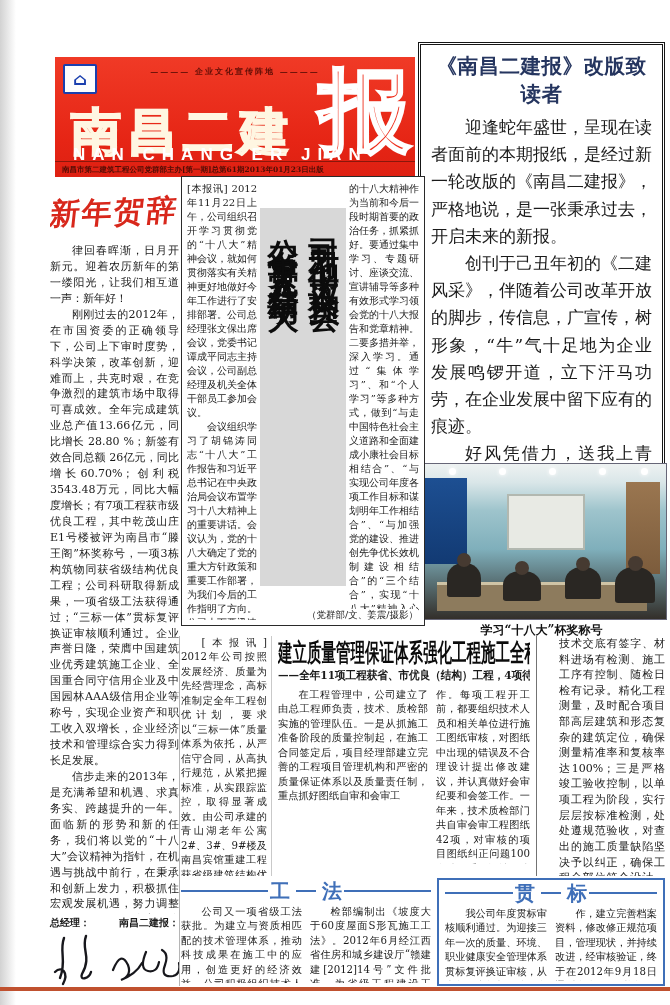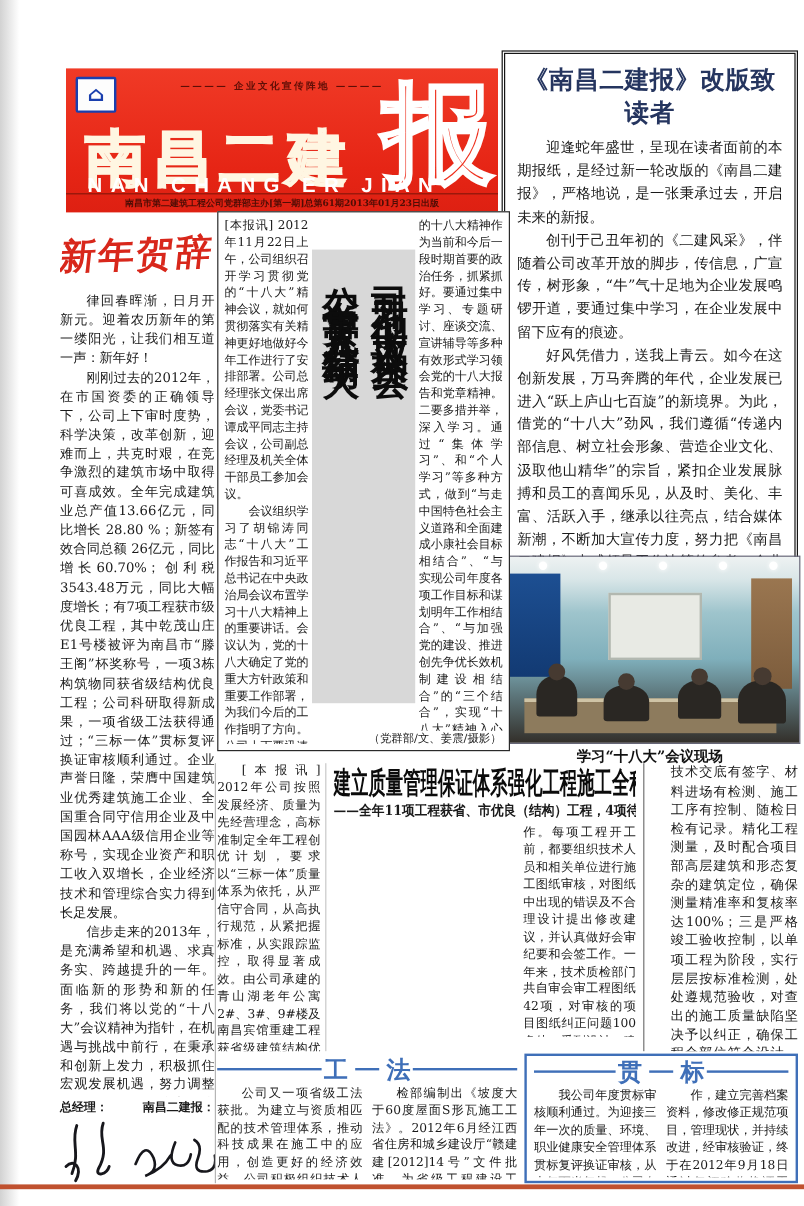--- a/index.html
+++ b/index.html
@@ -17,29 +17,29 @@
   .m-slogan{position:absolute;left:0;right:0;top:9px;text-align:center;font-size:8px;
         color:#5f0e06;letter-spacing:2px;font-weight:bold;}
   .m-title{position:absolute;left:16px;top:30px;font-size:50px;line-height:1;font-weight:900;
         letter-spacing:6px;color:#ee2f1d;-webkit-text-stroke:2px #fff6e2;
         text-shadow:0 0 1px #fff6e2,1px 1px 0 #ffe9c8;margin-top:20px;}
   .m-bao{position:absolute;right:4px;top:8px;font-size:92px;line-height:1;font-weight:900;
         color:#ee2f1d;-webkit-text-stroke:2.5px #ffffff;text-shadow:0 0 1px #fff;}
   .m-pinyin{position:absolute;left:18px;top:88px;color:#ffffff;font-size:17px;font-weight:bold;
         letter-spacing:7px;font-family:"Liberation Sans","DejaVu Sans",sans-serif;}
   .m-info{position:absolute;left:0;right:0;bottom:0;height:15px;border-top:1px solid #8a170b;
-        display:flex;justify-content:center;align-items:center;padding:0 7px;
+        display:flex;justify-content:flex-start;align-items:center;padding:0 7px;
         font-size:7.5px;color:#4f0d05;font-weight:bold;}
 
   
   .readers{position:absolute;left:418px;top:42px;width:247px;height:472px;box-sizing:border-box;
         border:3px double #151515;padding:7px 10px;overflow:hidden;background:#fff;}
   .readers h1{margin:0 0 6px 0;text-align:center;font-size:20.5px;letter-spacing:0.5px;
         color:#25355f;font-family:"DejaVu Sans","Liberation Sans",sans-serif;font-weight:900;}
-  .readers p{margin:0;font-size:12px;line-height:1.6;text-align:justify;text-indent:2em;}
+  .readers p{margin:0;font-size:17px;line-height:1.6;text-align:justify;text-indent:2em;}
 
   
   .photo{position:absolute;left:418px;top:463px;width:247px;height:155px;overflow:hidden;
         border:1px solid #667;background:linear-gradient(180deg,#eef2f2 0%,#d9e6e8 12%,#9ec4cc 30%,#7fafbb 55%,#5d777c 74%,#332f2a 100%);}
   .ph-light{position:absolute;top:4px;width:7px;height:7px;border-radius:50%;background:#ffffff;box-shadow:0 0 4px #fff;}
   .ph-panel{position:absolute;left:0;top:14px;width:48px;height:86px;background:linear-gradient(180deg,#1d4f92,#123a73);}
   .ph-screen{position:absolute;left:88px;top:30px;width:74px;height:52px;background:#e8eae4;border:2px solid #b2b8b0;}
   .ph-door{position:absolute;right:6px;top:18px;width:34px;height:92px;background:linear-gradient(180deg,#9a7650,#7c5c3c);}
   .ph-table{position:absolute;left:18px;bottom:8px;width:210px;height:26px;background:#8d7b5d;border-top:3px solid #cfc4a6;}
   .ph-person{position:absolute;background:#2a2723;border-radius:46% 46% 8% 8%;}
@@ -119,21 +119,21 @@
       <span>南昌市第二建筑工程公司党群部主办</span>
       <span>[第一期]</span>
       <span>总第61期</span>
       <span>2013年01月23日出版</span>
     </div>
   </div>
 
   <div class="readers">
     <h1>《南昌二建报》改版致读者</h1>
     <p>迎逢蛇年盛世，呈现在读者面前的本期报纸，是经过新一轮改版的《南昌二建报》，严格地说，是一张秉承过去，开启未来的新报。</p>
-    <p>创刊于己丑年初的《二建风采》，伴随着公司改革开放的脚步，传信息，广宣传，树形象，“牛”气十足地为企业发展鸣锣开道，要通过集中学习，在企业发展中留下应有的痕迹。</p>
+    <p>创刊于己丑年初的《二建风采》，伴随着公司改革开放的脚步，传信息，广宣传，树形象，“牛”气十足地为企业发展鸣锣开道，立下汗马功劳，在企业发展中留下应有的痕迹。</p>
     <p>好风凭借力，送我上青云。如今在这创新发展，万马奔腾的年代，企业发展已进入“跃上庐山七百旋”的新境界。为此，借党的“十八大”劲风，我们遵循“传递内部信息、树立社会形象、营造企业文化、汲取他山精华”的宗旨，紧扣企业发展脉搏和员工的喜闻乐见，从及时、美化、丰富、活跃入手，继承以往亮点，结合媒体新潮，不断加大宣传力度，努力把《南昌二建报》办成领导工作决策的参考，企业信息阅览的窗口，职工文化娱乐的天地，企业对外宣传的名片。顺祝广大读者和朋友新年快乐，我们同行！</p>
   </div>
 
   <div class="photo">
     <div class="ph-light" style="left:30px"></div>
     <div class="ph-light" style="left:80px"></div>
     <div class="ph-light" style="left:130px"></div>
     <div class="ph-light" style="left:180px"></div>
     <div class="ph-light" style="left:222px"></div>
     <div class="ph-panel"></div>
@@ -142,21 +142,21 @@
     <div class="ph-table"></div>
     <div class="ph-person" style="left:28px;bottom:22px;width:34px;height:34px"></div>
     <div class="ph-head" style="left:38px;bottom:52px;width:14px;height:14px"></div>
     <div class="ph-person" style="left:84px;bottom:18px;width:38px;height:30px"></div>
     <div class="ph-head" style="left:96px;bottom:44px;width:14px;height:14px"></div>
     <div class="ph-person" style="left:146px;bottom:20px;width:36px;height:32px"></div>
     <div class="ph-head" style="left:157px;bottom:48px;width:14px;height:14px"></div>
     <div class="ph-person" style="left:196px;bottom:16px;width:40px;height:36px"></div>
     <div class="ph-head" style="left:209px;bottom:48px;width:15px;height:15px"></div>
   </div>
-  <div class="photo-caption">学习“十八大”会议现场</div>
+  <div class="photo-caption">学习“十八大”杯奖称号</div>
 
   <div class="newyear">
     <div class="ny-title">新年贺辞</div>
     <p>律回春晖渐，日月开新元。迎着农历新年的第一缕阳光，让我们相互道一声：新年好！</p>
     <p>刚刚过去的2012年，在市国资委的正确领导下，公司上下审时度势，科学决策，改革创新，迎难而上，共克时艰，在竞争激烈的建筑市场中取得可喜成效。全年完成建筑业总产值13.66亿元，同比增长 28.80 %；新签有效合同总额 26亿元，同比增长60.70%；创利税3543.48万元，同比大幅度增长；有7项工程获市级优良工程，其中乾茂山庄E1号楼被评为南昌市“滕王阁”杯奖称号，一项3栋构筑物同获省级结构优良工程；公司科研取得新成果，一项省级工法获得通过；“三标一体”贯标复评换证审核顺利通过。企业声誉日隆，荣膺中国建筑业优秀建筑施工企业、全国重合同守信用企业及中国园林AAA级信用企业等称号，实现企业资产和职工收入双增长，企业经济技术和管理综合实力得到长足发展。</p>
     <p>信步走来的2013年，是充满希望和机遇、求真务实、跨越提升的一年。面临新的形势和新的任务，我们将以党的“十八大”会议精神为指针，在机遇与挑战中前行，在秉承和创新上发力，积极抓住宏观发展机遇，努力调整经营结构，多向培育经济增长点；强化企业管理机制，适时导入先进经济体制；加强人才建设高地，营造积极向上企业文化，为全面完成企业发展目标任务奠定坚定的基础。</p>
 
   </div>
   <div class="ny-signoff">
     <span>总经理：</span>
@@ -192,20 +192,21 @@
 
   <div class="quality">
     <div class="q-col1">
       <p class="first">[本报讯]  2012年公司按照发展经济、质量为先经营理念，高标准制定全年工程创优计划，要求以“三标一体”质量体系为依托，从严信守合同，从高执行规范，从紧把握标准，从实跟踪监控，取得显著成效。由公司承建的青山湖老年公寓2#、3#、9#楼及南昌宾馆重建工程获省级建筑结构优良工程。乾茂山庄等3项工程被评为市级优质结构工程，且有南昌市委、党校综合楼、食堂、学生宿舍A栋及南昌宾</p>
     </div>
     <div class="q-mid">
       <div class="q-headline">建立质量管理保证体系强化工程施工全程监控</div>
       <div class="q-subtitle">——全年11项工程获省、市优良（结构）工程，4项待评</div>
       <div class="q-midcols">
         <div class="q-col2">
+          <p>在工程管理中，公司建立了由总工程师负责，技术、质检部实施的管理队伍。一是从抓施工准备阶段的质量控制起，在施工合同签定后，项目经理部建立完善的工程项目管理机构和严密的质量保证体系以及质量责任制，重点抓好图纸自审和会审工</p>
         </div>
         <div class="q-col3">作。每项工程开工前，都要组织技术人员和相关单位进行施工图纸审核，对图纸中出现的错误及不合理设计提出修改建议，并认真做好会审纪要和会签工作。一年来，技术质检部门共自审会审工程图纸42项，对审核的项目图纸纠正问题100多处，受到设计、建设单位和监理单位好评；二是抓好施工阶段的质量控制，做到</div>
       </div>
     </div>
     <div class="q-col4">技术交底有签字、材料进场有检测、施工工序有控制、随检日检有记录。精化工程测量，及时配合项目部高层建筑和形态复杂的建筑定位，确保测量精准率和复核率达100%；三是严格竣工验收控制，以单项工程为阶段，实行层层按标准检测，处处遵规范验收，对查出的施工质量缺陷坚决予以纠正，确保工程全部位符合设计、施工技术规范标准。（质量科）</div>
   </div>
 
   <div class="gongfa">
     <div class="blue-header">
       <span class="ln"></span>

